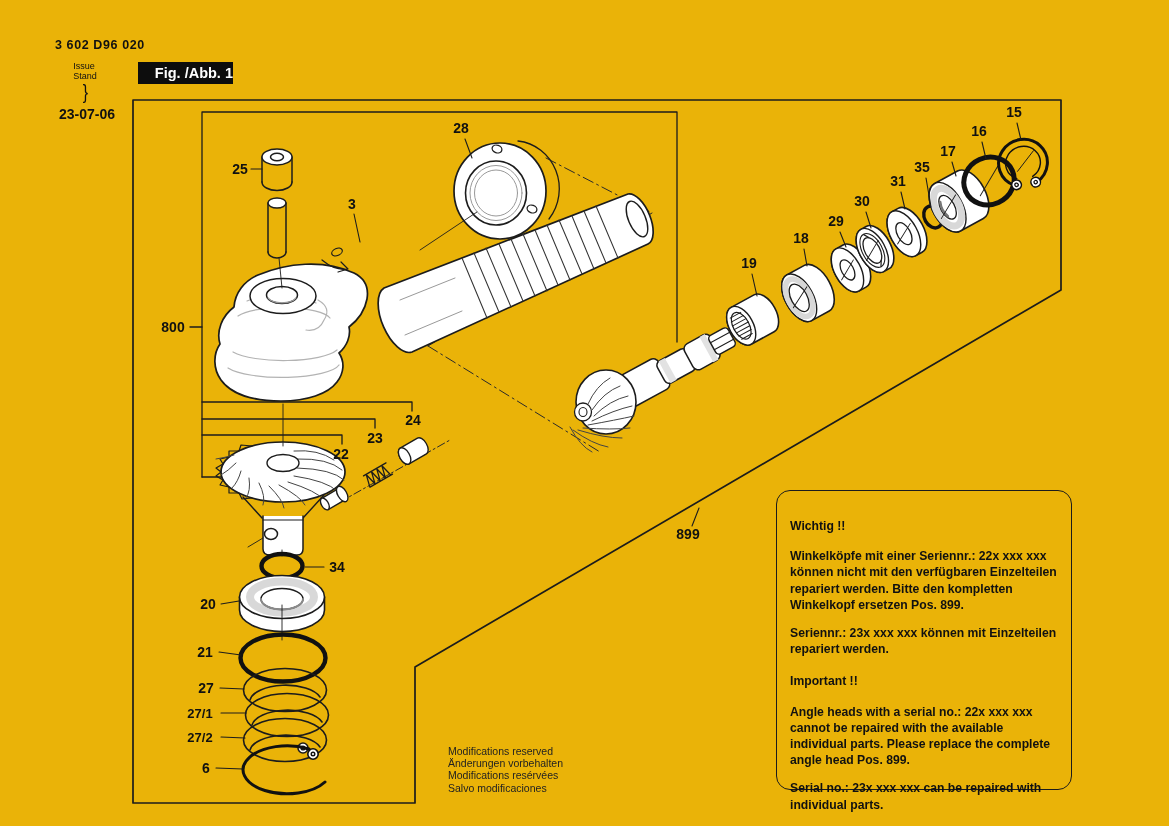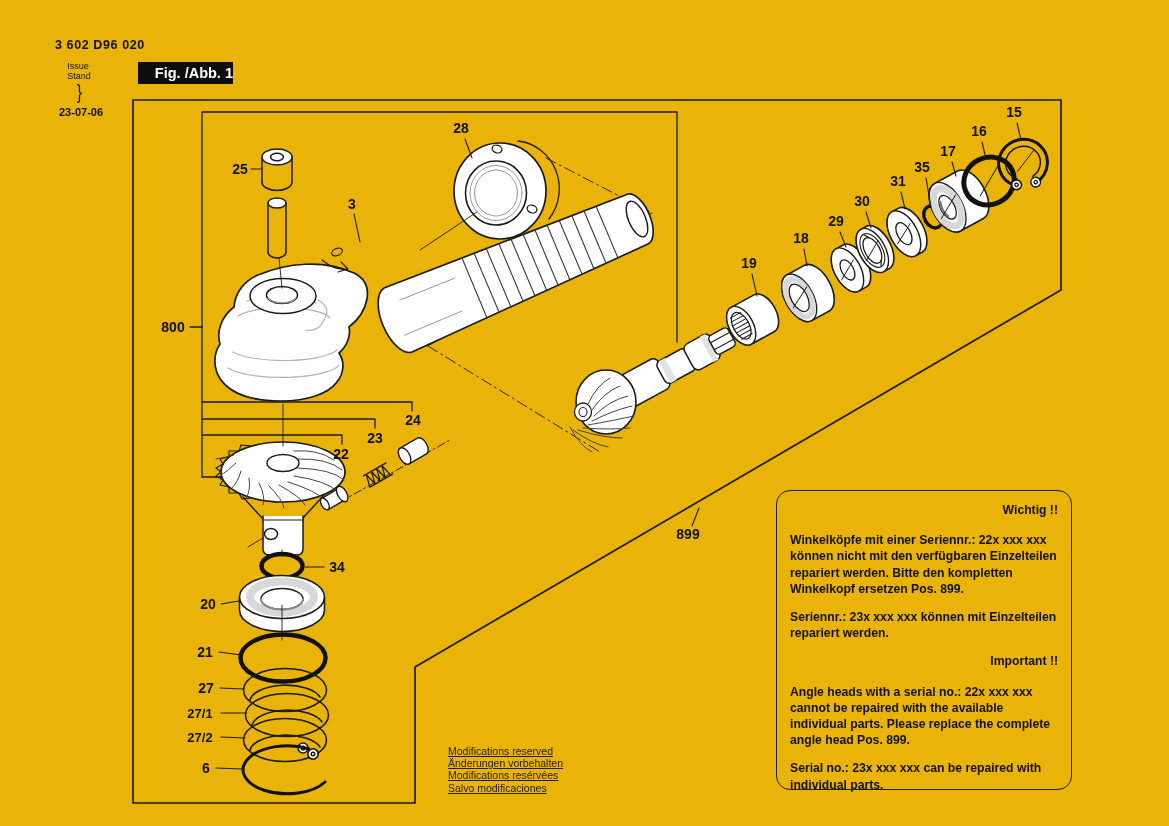--- a/index.html
+++ b/index.html
@@ -3,31 +3,31 @@
 <meta charset="utf-8">
 <style>
   html,body{margin:0;padding:0;background:#fff;}
   #page{position:relative;width:1169px;height:826px;background:#eab308;overflow:hidden;
         font-family:"Liberation Sans", sans-serif;color:#111;}
   
   #partnum{position:absolute;left:55px;top:38px;font-size:12.5px;font-weight:600;letter-spacing:.6px;}
   #issueblock{position:absolute;left:55px;top:61px;display:flex;align-items:center;gap:2px;flex-direction:column;}
   #issueblock .dual{display:flex;flex-direction:column;font-size:9px;line-height:10px;}
   #issueblock .brace{font-size:20px;font-weight:300;transform:scaleX(.8);margin-top:-2px;}
-  #issueblock .date{font-size:11px;font-weight:600;margin-left:4px;}
+  #issueblock .date{font-size:14px;font-weight:600;margin-left:4px;}
   #figbox{position:absolute;left:138px;top:62px;width:95px;height:22px;background:#0d0d0d;
           color:#fff;font-size:14.5px;font-weight:700;text-align:right;line-height:22px;}
   
   #notice{position:absolute;left:776px;top:490px;width:296px;height:300px;box-sizing:border-box;
           border:1.6px solid #1c1c1c;border-radius:14px;padding:11px 13px;
           font-size:12.2px;font-weight:700;line-height:16.2px;}
   #notice p{margin:0 0 12px 0;}
-  #notice p.h{margin:0 0 14px 0;text-align:right;}
+  #notice p.h{margin:16px 0 14px 0;}
   
-  #footnote{position:absolute;left:448px;top:745px;font-size:10.5px;line-height:12.2px;color:#222;text-decoration:underline;}
+  #footnote{position:absolute;left:448px;top:745px;font-size:10.5px;line-height:12.2px;color:#222;}
   svg text{font-family:"Liberation Sans", sans-serif;}
   .plbl{font-size:14px;font-weight:700;fill:#111;}
   .plbl.sm{font-size:13px;}
 </style>
 </head>
 <body>
 
 <div id="page">
 
   <div id="partnum">3 602 D96 020</div>

